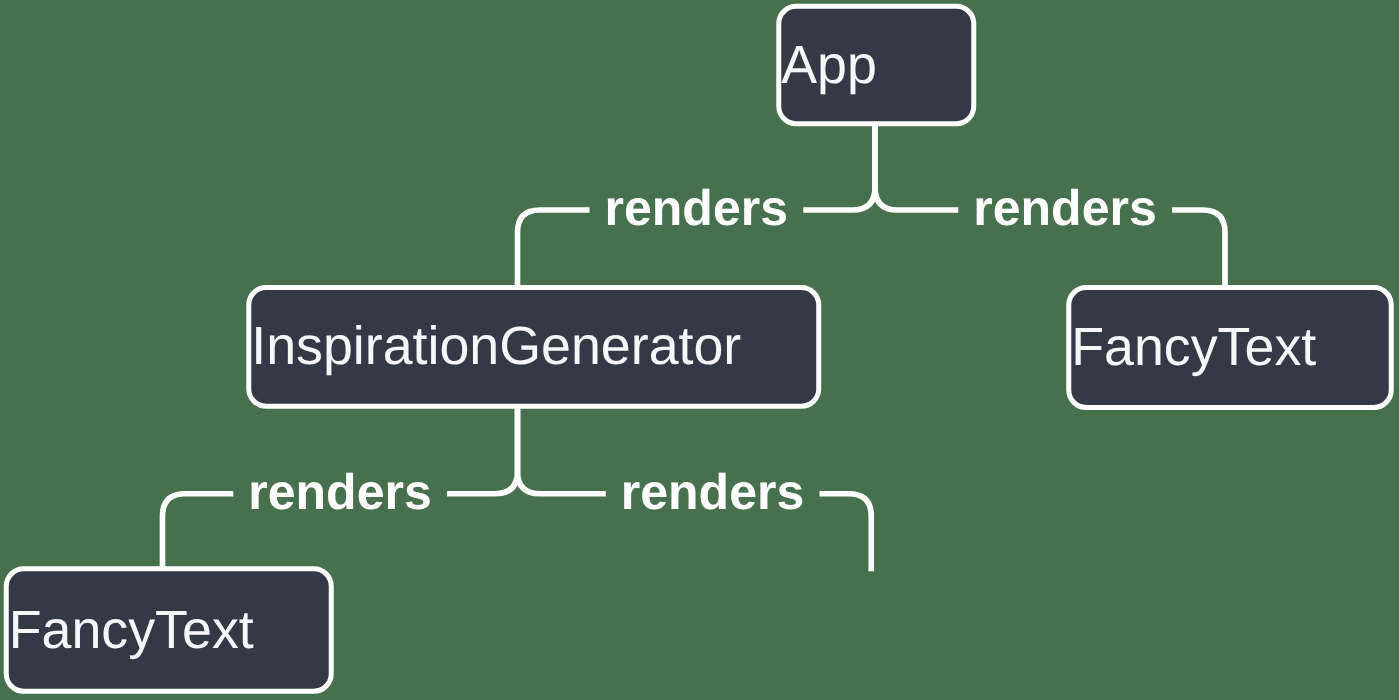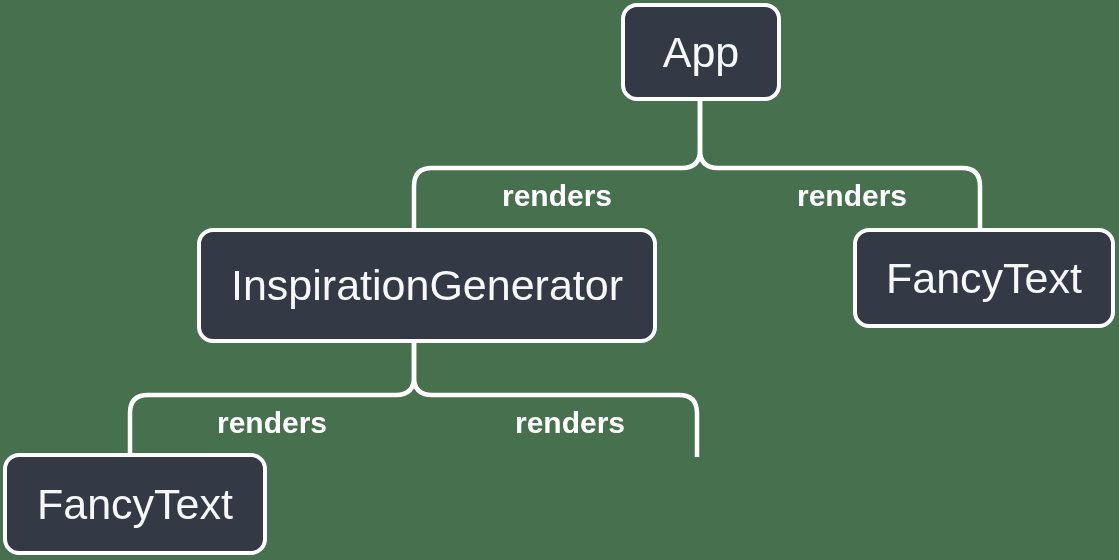--- a/index.html
+++ b/index.html
@@ -32,32 +32,31 @@
   .edges path {
     fill: none;
     stroke: var(--line);
     stroke-width: 4.5;
   }
   .edge-label {
     position: absolute;
     transform: translate(-50%, -50%);
     background: var(--background);
     color: var(--label-text);
-    font-size: 30px;
+    font-size: 40px;
     font-weight: 700;
     line-height: 36px;
     padding: 0 12px;
     white-space: nowrap;
-    margin-top: 29px;
   }
   .node {
     position: absolute;
     display: flex;
     align-items: center;
-    justify-content: center;
+    justify-content: flex-start;
     background: var(--node-fill);
     border: 4px solid var(--node-border);
     border-radius: 16px;
     color: var(--node-text);
     font-size: 43px;
     font-weight: 400;
     white-space: nowrap;
   }
 </style>
 </head>
@@ -77,21 +76,21 @@
   <span class="edge-label" style="left:852px; top:167px;">renders</span>
 
   <span class="edge-label" style="left:272px; top:394px;">renders</span>
 
   <span class="edge-label" style="left:570px; top:394px;">renders</span>
 
   <div class="node" style="left:621px; top:3px; width:160px; height:98px;">
     <span>App</span>
   </div>
 
-  <div class="node" style="left:197px; top:228px; width:460px; height:115px;">
+  <div class="node" style="left:197px; top:228px; width:460px; height:99px;">
     <span>InspirationGenerator</span>
   </div>
 
   <div class="node" style="left:853px; top:228px; width:262px; height:100px;">
     <span>FancyText</span>
   </div>
 
   <div class="node" style="left:3px; top:453px; width:264px; height:102px;">
     <span>FancyText</span>
   </div>

